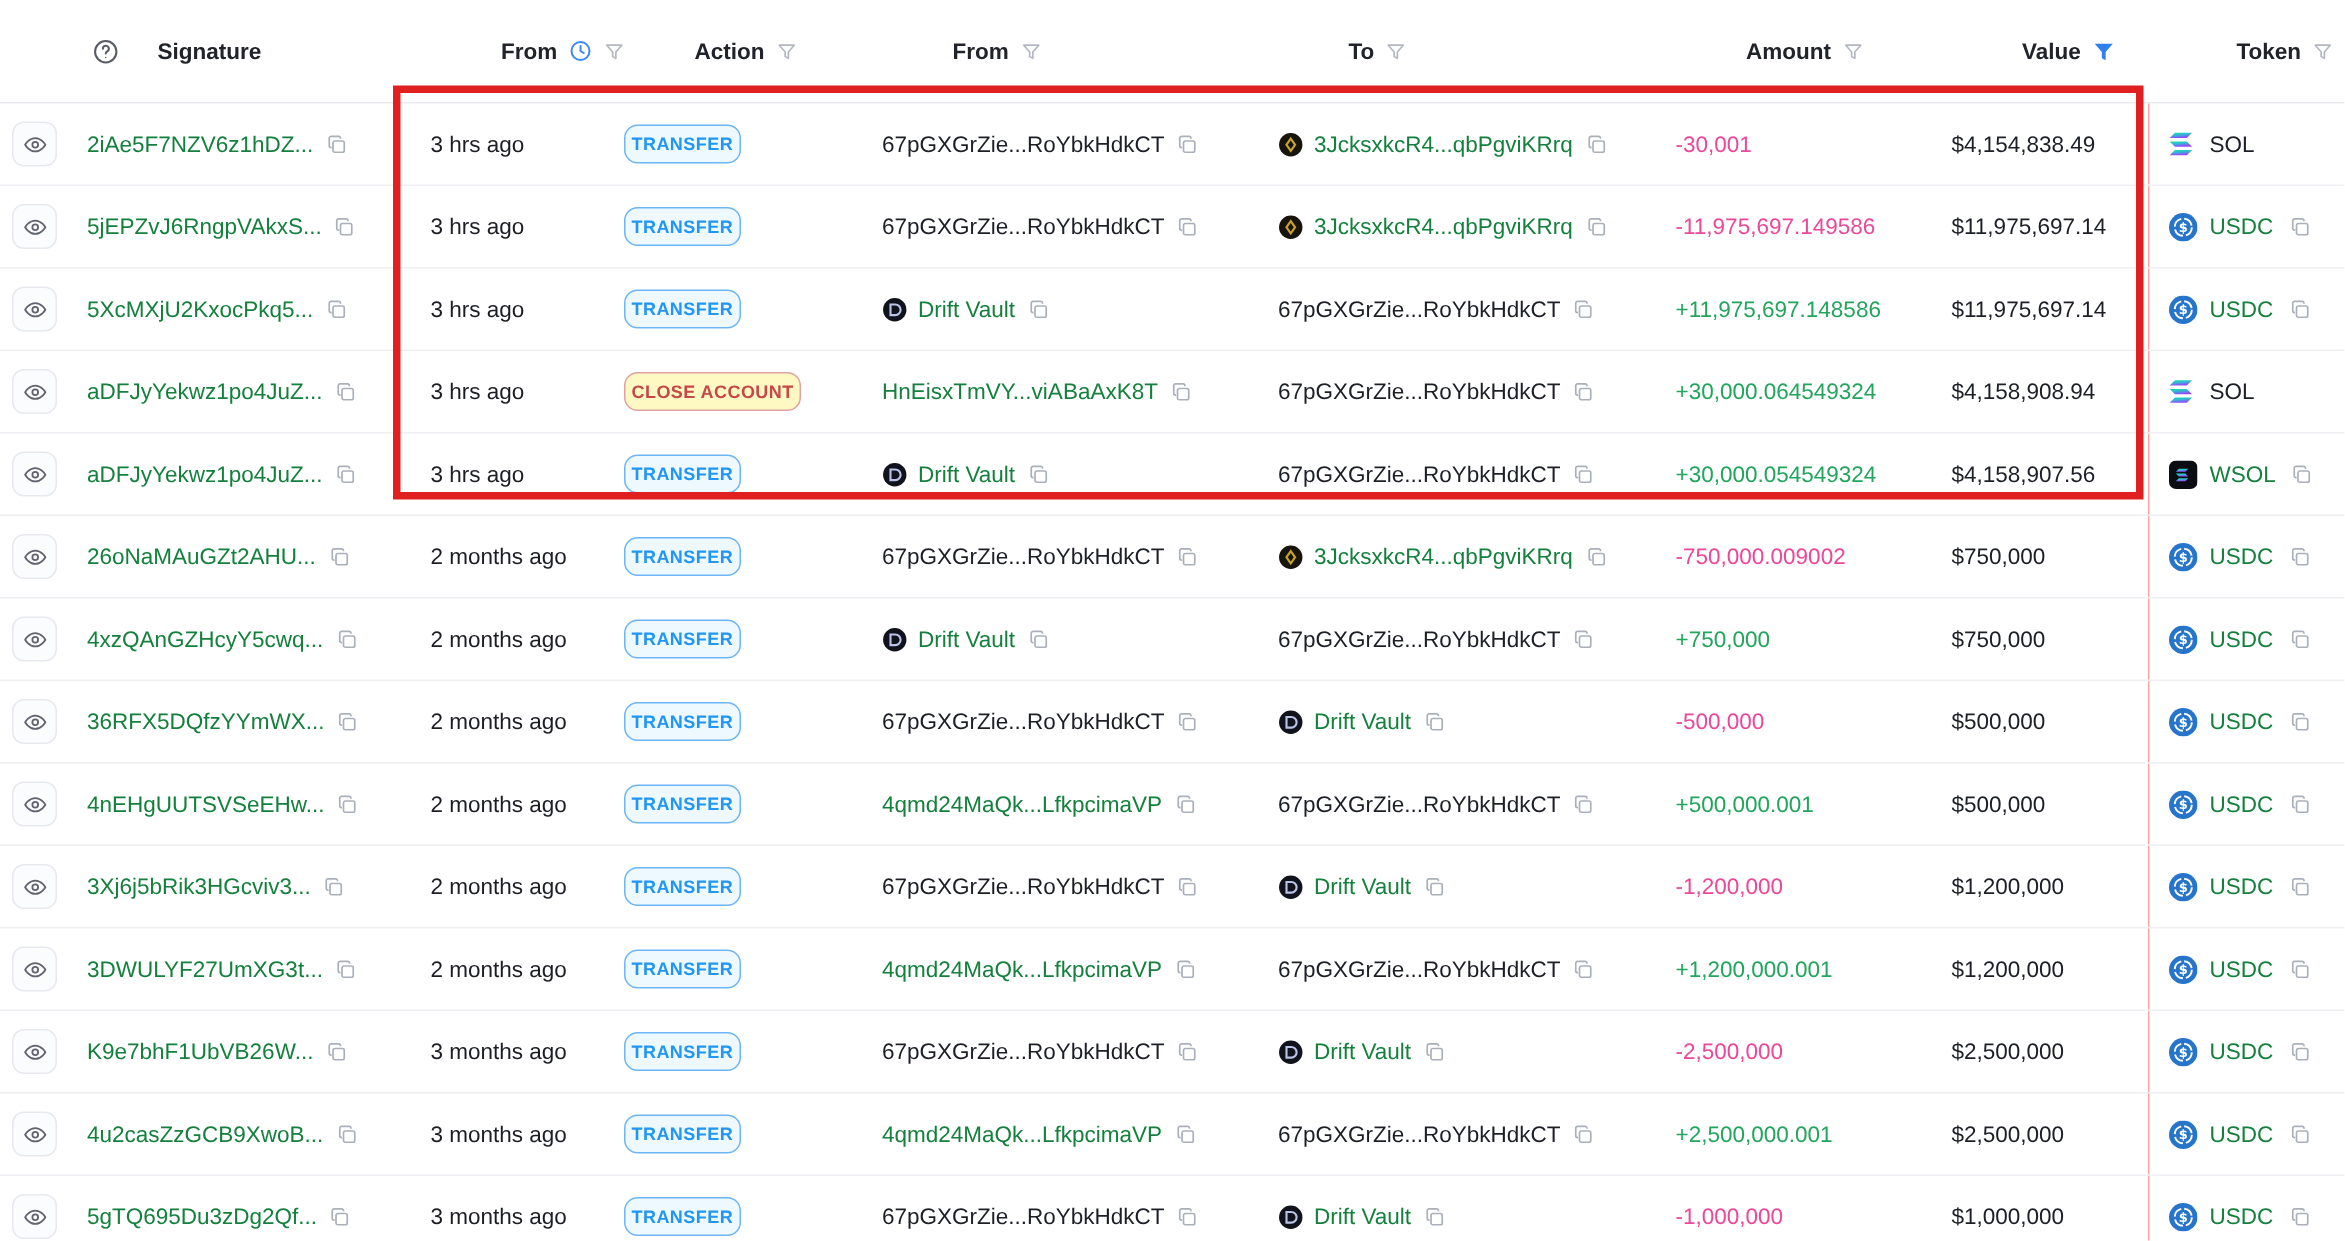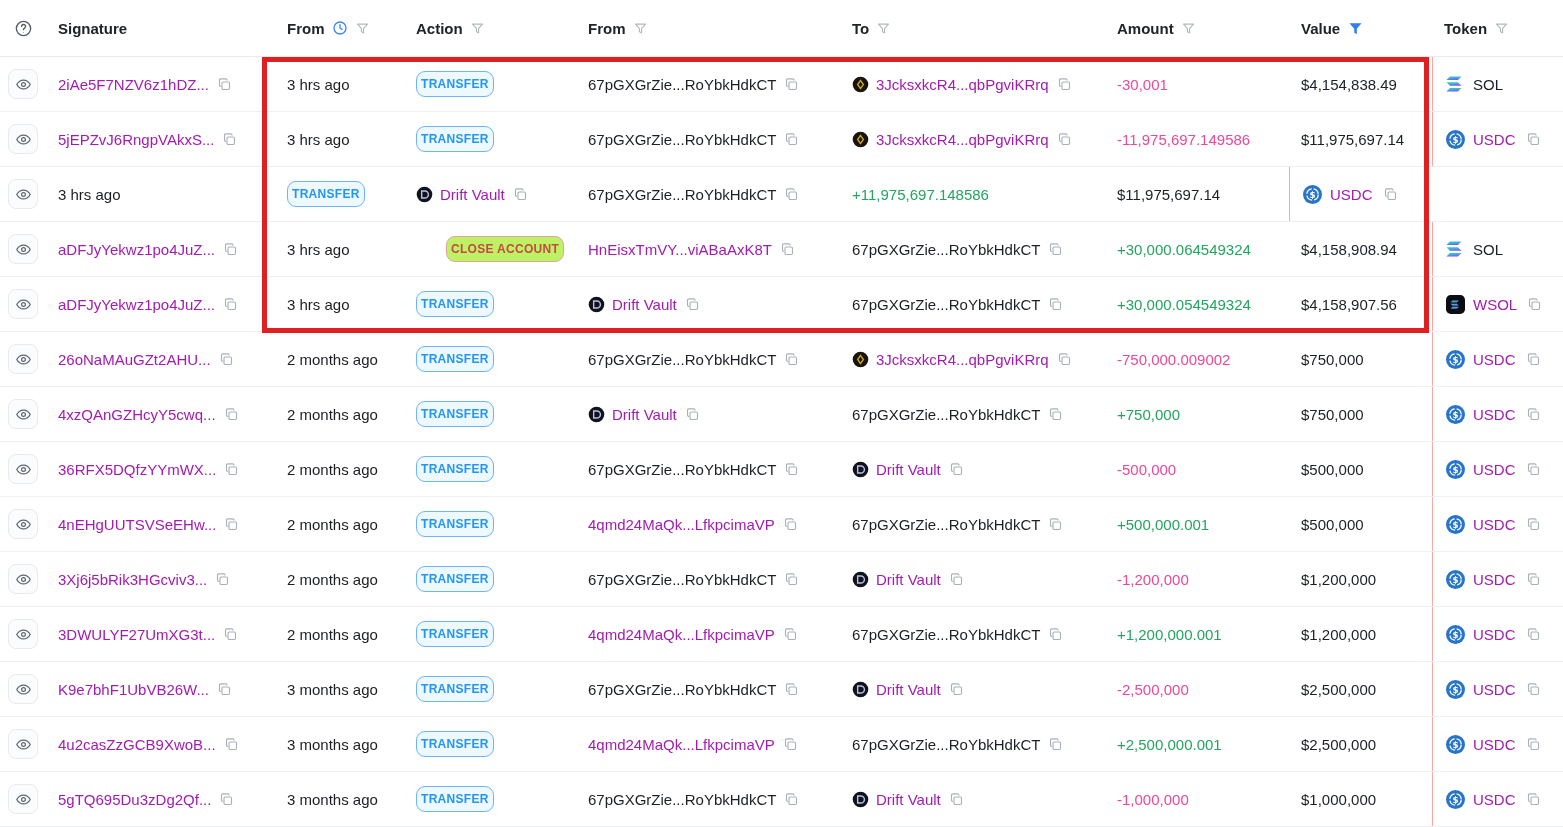--- a/index.html
+++ b/index.html
@@ -4,38 +4,38 @@
 <style>
   * { margin:0; padding:0; box-sizing:border-box; }
   html,body { width:1563px; height:827px; background:#ffffff; overflow:hidden;
     font-family:"Liberation Sans", sans-serif; color:#1c1e24; }
   .table { position:relative; width:1563px; }
   .grid-row {
     display:grid;
     grid-template-columns:46px 229px 129px 172px 264px 265px 184px 143px 1fr;
     align-items:center;
   }
-  .thead { height:57px; border-bottom:1px solid #e9ebef; }
+  .thead { height:69px; border-bottom:1px solid #e9ebef;padding-left:47px; }
   .hcell { display:flex; align-items:center; gap:7px; padding-left:12px;
     font-size:15px; font-weight:700; color:#20232a; }
   .hcell.first { justify-content:center; padding-left:0; }
   .row { height:55px; border-bottom:1px solid #edeff2; }
   .cell { display:flex; align-items:center; padding-left:12px; font-size:15px; height:100%; }
   .c-eye { justify-content:center; padding-left:0; }
   .c-token { border-left:1px solid #fca5a5; padding-left:13px; gap:8px; }
   .eye-btn { width:30px; height:30px; border:1px solid #e7e9ee; border-radius:8px;
     background:#fbfcfd; display:flex; align-items:center; justify-content:center; cursor:pointer; }
-  .link { color:#a21caf; text-decoration:none; cursor:pointer; }
+  .link { color:#15803d; text-decoration:none; cursor:pointer; }
   .self-addr { color:#1c1f26; }
   .copy-ic { display:inline-flex; margin-left:8px; cursor:pointer; flex:none; }
   .ent-icon { display:inline-flex; margin-right:7px; flex:none; }
   .badge { display:inline-block; padding:5px 4px; border-radius:9px; font-size:12px;
     font-weight:600; letter-spacing:.3px; white-space:nowrap; }
   .badge.transfer { color:#2196f3; border:1px solid #6db5f5; background:#eef8ff; }
-  .badge.close_account { color:#c64848; border:1px solid #e0a3a3; background:#bef264;margin-left:30px; }
+  .badge.close_account { color:#c64848; border:1px solid #e0a3a3; background:#fef9c3; }
   .amt.negative { color:#ec4899; }
   .amt.positive { color:#23a55e; }
   .val { color:#1c1f26; }
   .tok-label { font-size:15px; }
   .tok-plain { color:#1c1f26; }
   .annotation-box { position:absolute; border:5px solid #e02020; pointer-events:none; z-index:5; }
   svg { display:block; }
 </style>
 </head>
 <body>
@@ -277,20 +277,29 @@
 
   <div class="grid-row row">
     <div class="cell c-eye">
       <button class="eye-btn">
         <svg viewBox="0 0 24 24" width="17" height="17" fill="none" stroke="#5f6470" stroke-width="1.7">
           <path d="M2.5 12s3.4-6.3 9.5-6.3S21.5 12 21.5 12s-3.4 6.3-9.5 6.3S2.5 12 2.5 12z"></path>
           <circle cx="12" cy="12" r="2.7"></circle>
         </svg>
       </button>
     </div>
+    <div class="cell c-sig">
+      <a class="link">5XcMXjU2KxocPkq5...</a>
+      <span class="copy-ic">
+        <svg viewBox="0 0 24 24" width="15" height="15" fill="none" stroke="#aab0ba" stroke-width="1.8" stroke-linejoin="round">
+          <rect x="8" y="8" width="12" height="12" rx="2"></rect>
+          <path d="M16 5.5V5a2 2 0 0 0-2-2H6a2 2 0 0 0-2 2v8a2 2 0 0 0 2 2h.5"></path>
+        </svg>
+      </span>
+    </div>
     <div class="cell c-time">
           <span>3 hrs ago</span>
         </div>
     <div class="cell c-action">
           <span class="badge transfer">TRANSFER</span>
         </div>
     <div class="cell c-from">
       <span class="ent-icon">
             <svg viewBox="0 0 24 24" width="17" height="17">
               <circle cx="12" cy="12" r="11" fill="#10131c"></circle>

